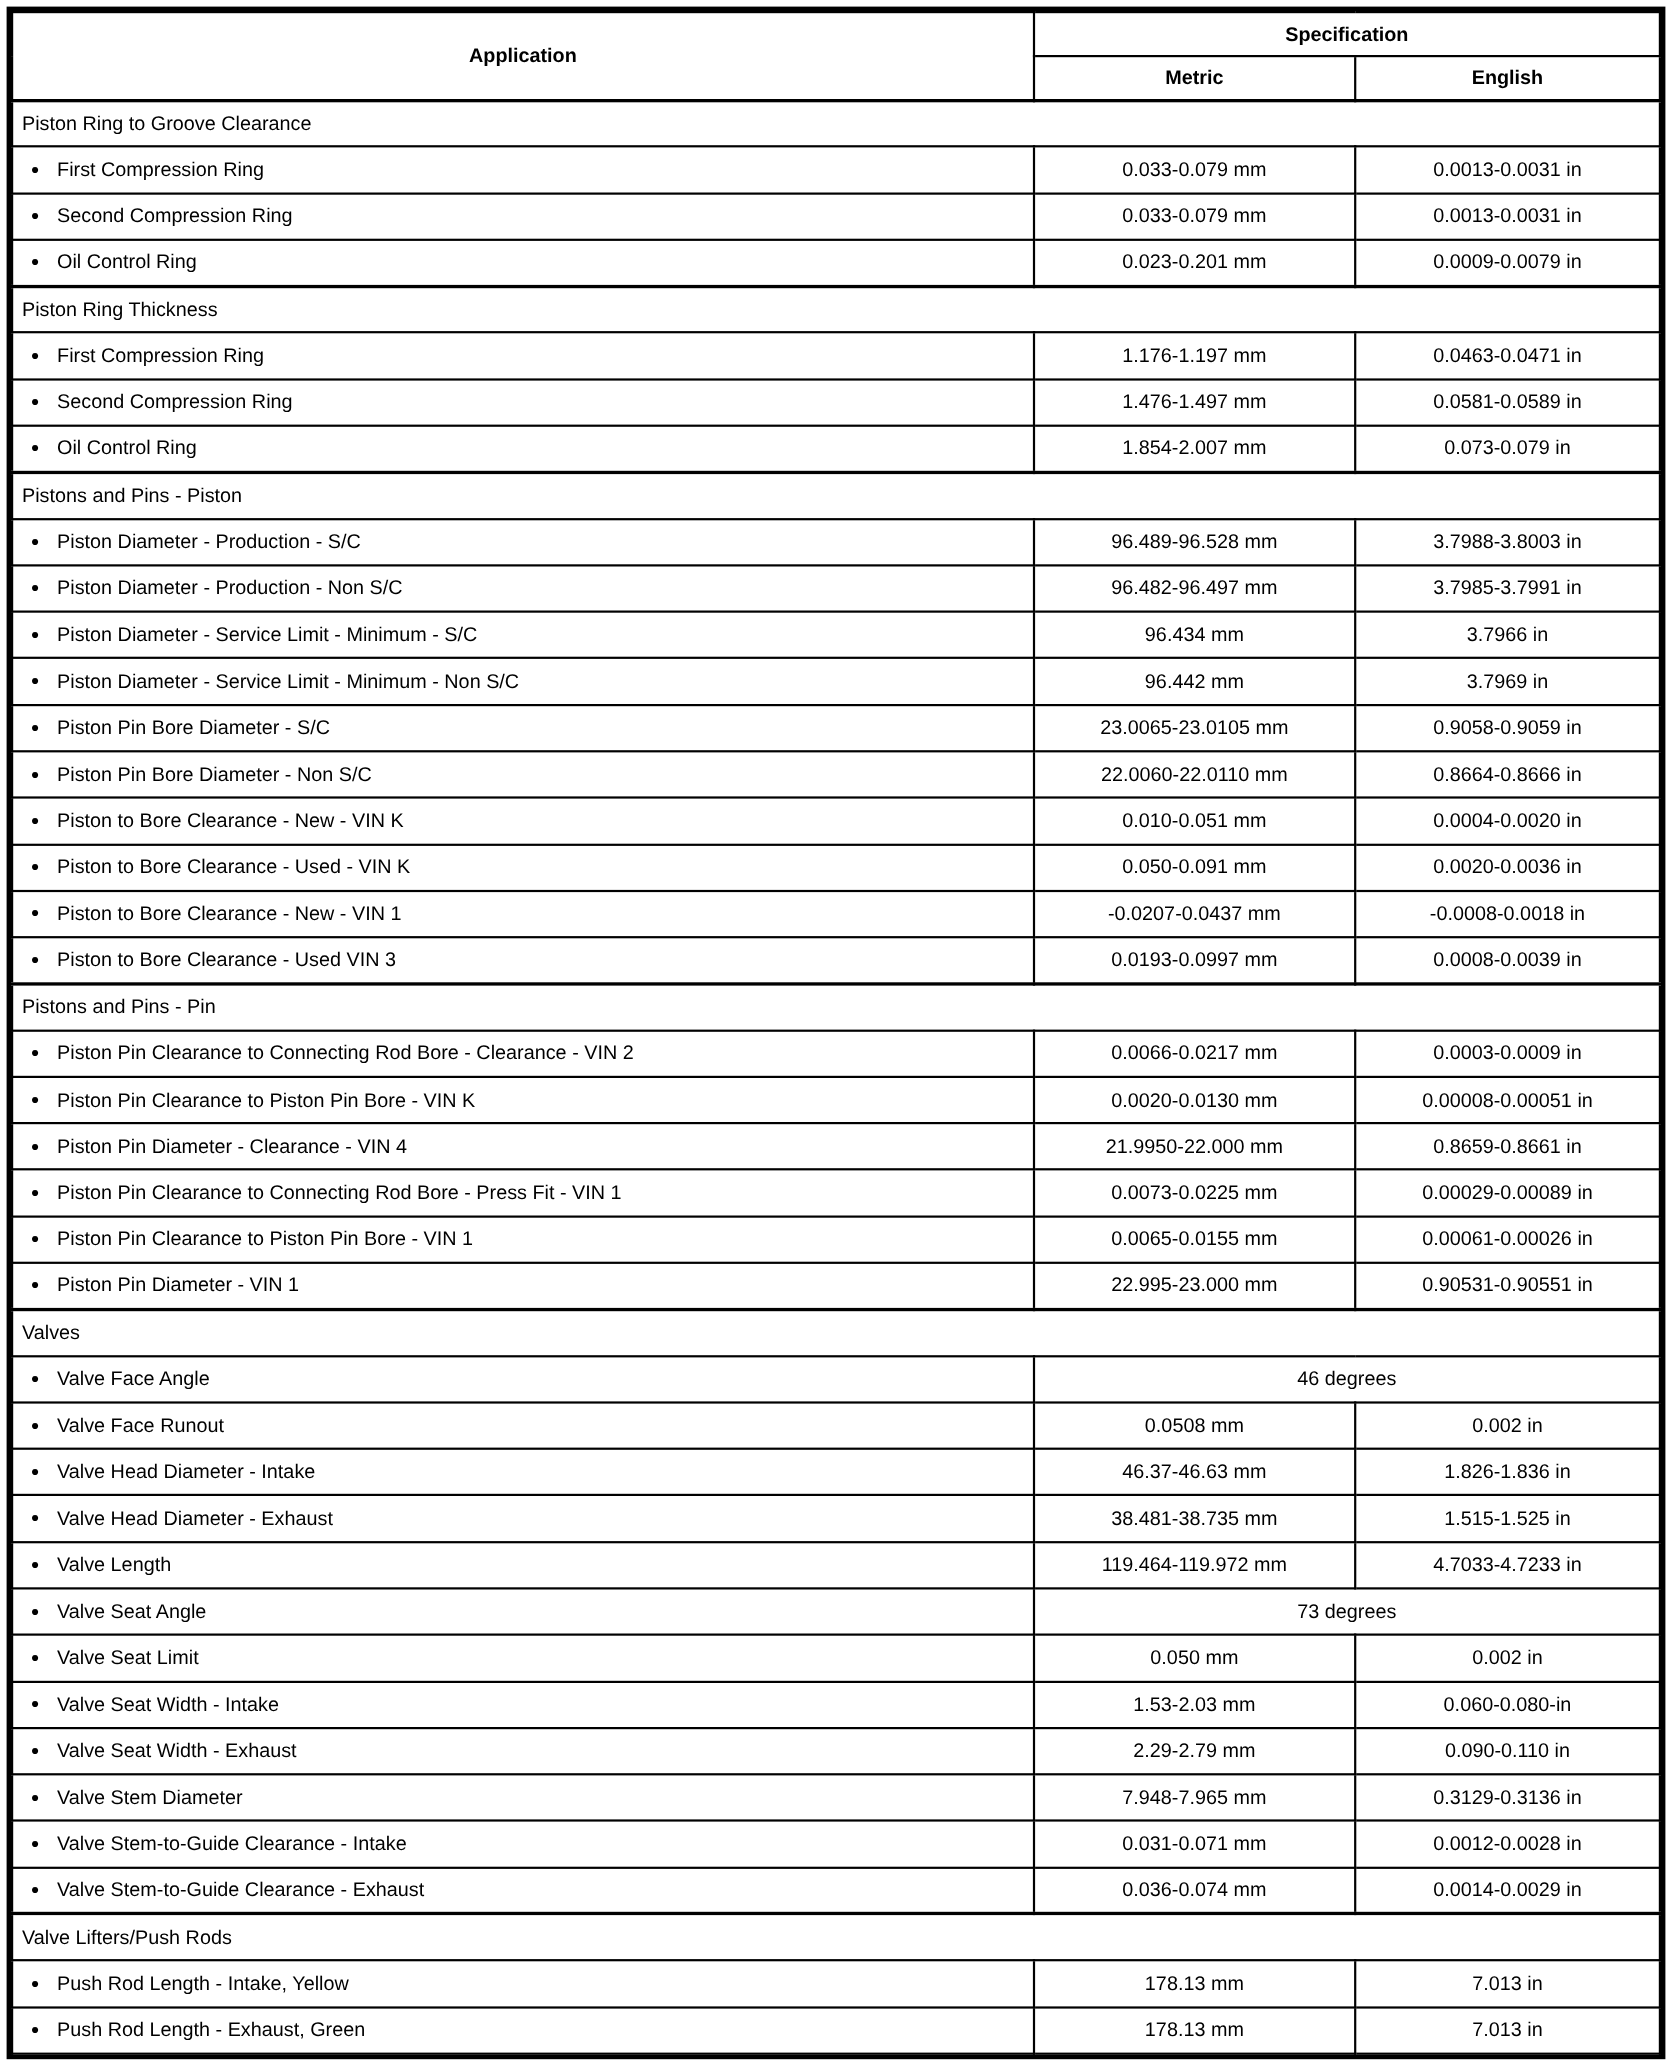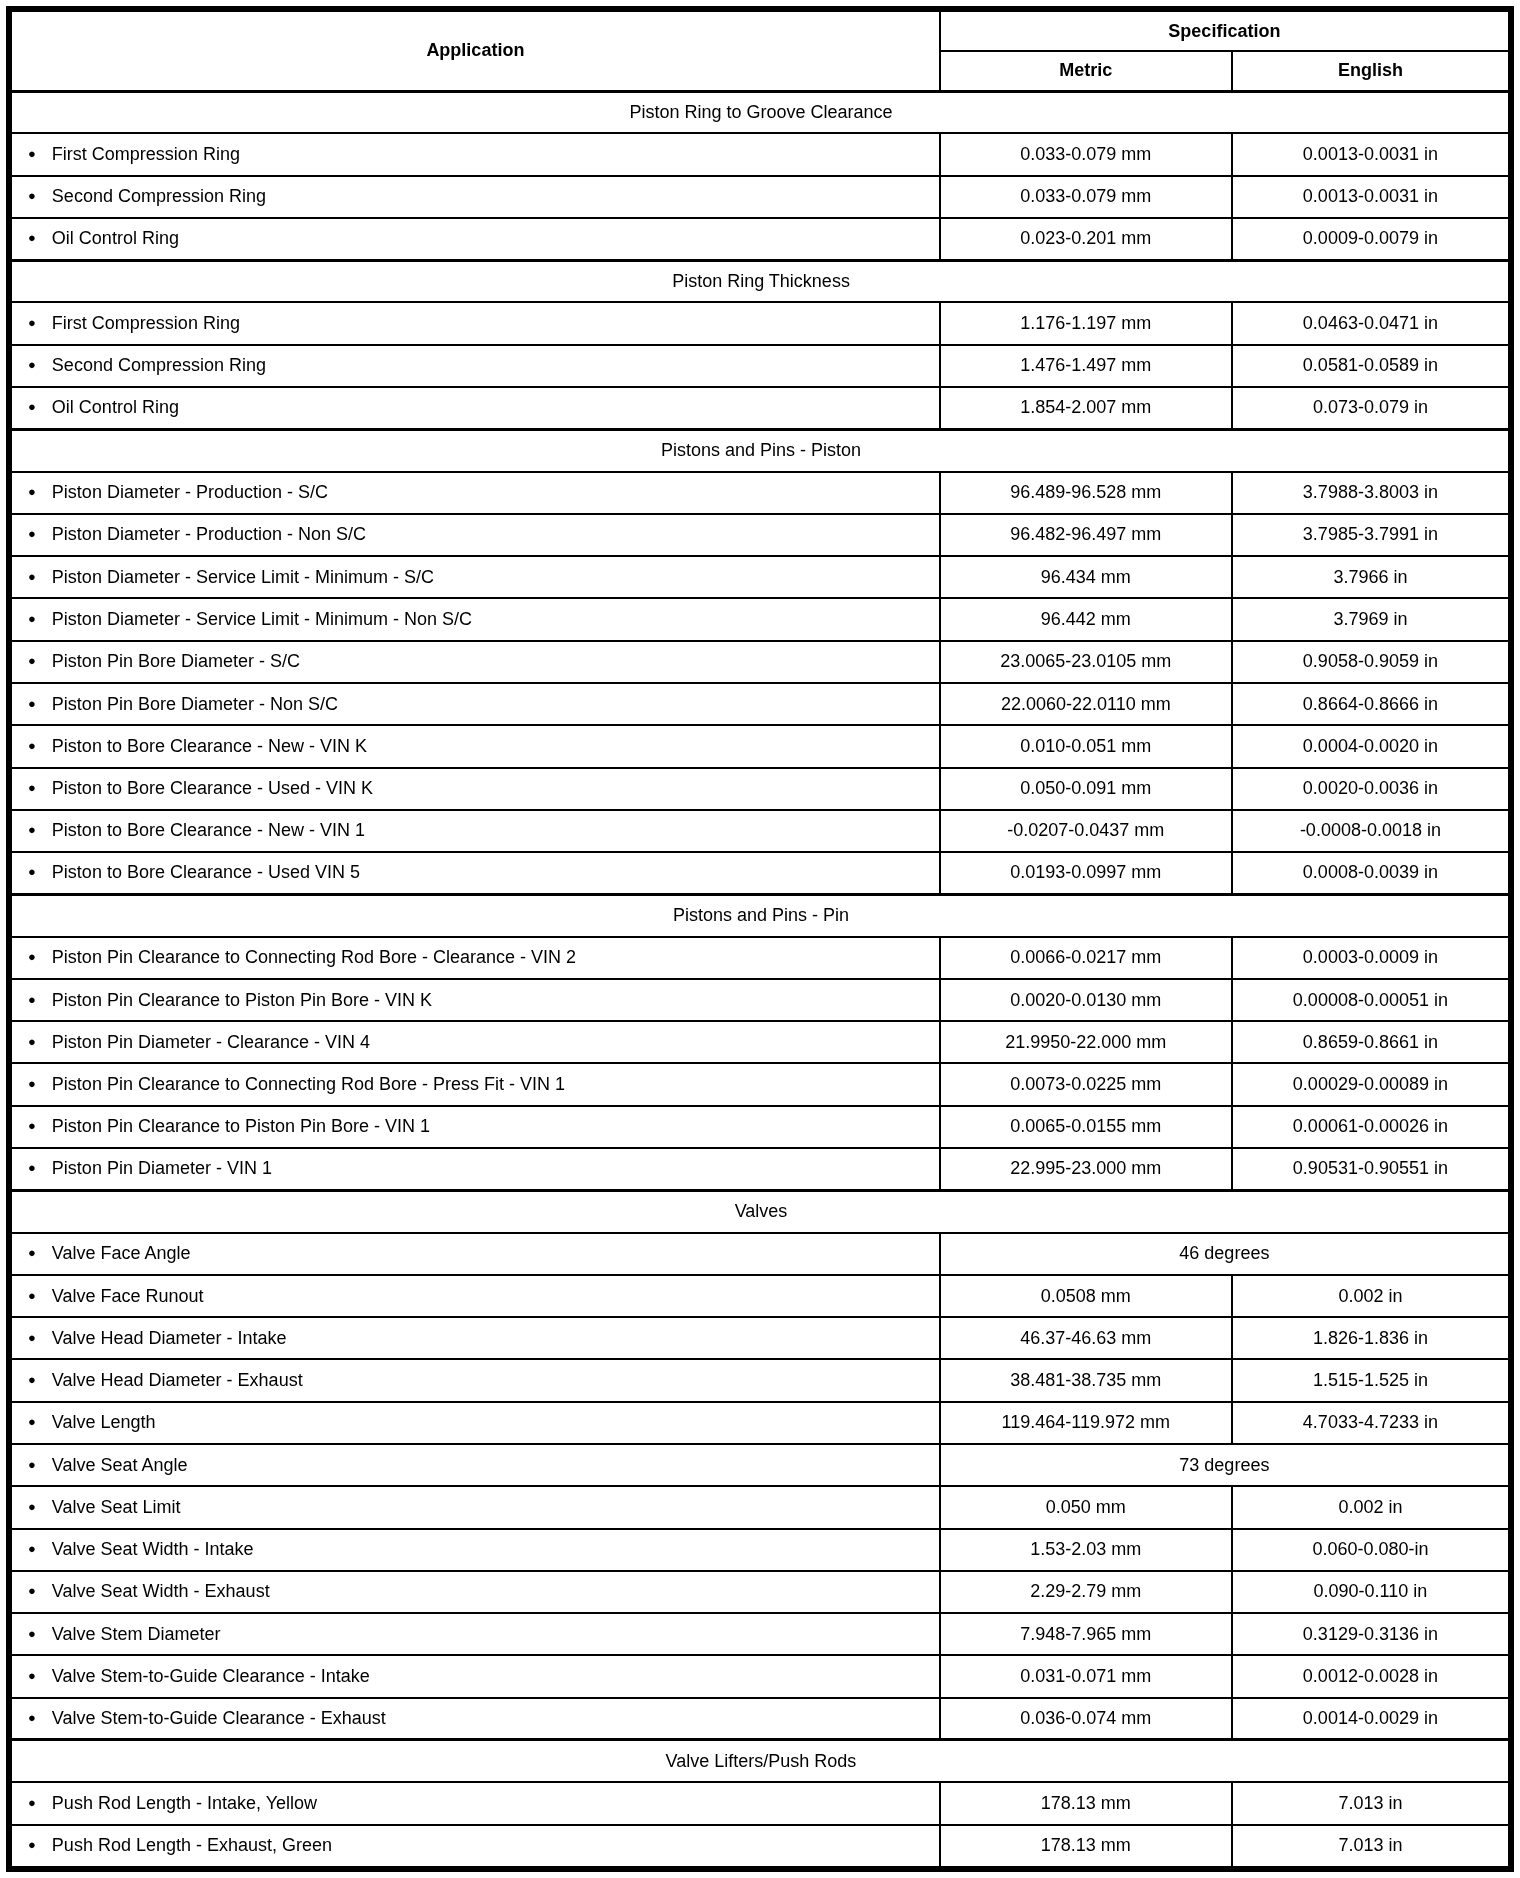--- a/index.html
+++ b/index.html
@@ -33,21 +33,21 @@
   }
   thead th {
     font-weight: bold;
     font-size: 18px;
     text-align: center;
     height: 40px;
   }
   th.app-col { vertical-align: middle; }
   tbody tr { height: 42px; }
   td.section-cell {
-    text-align: center;
+    text-align: left;
     padding-left: 8px;
     font-weight: normal;
     border-top-width: 3px;
     margin-top: 36px;
   }
   td.label-cell {
     text-align: left;
     padding-left: 16px;
     margin-top: 32px;
   }
@@ -158,21 +158,21 @@
           <td class="label-cell"><span class="bullet">●</span><span class="label-text">Piston to Bore Clearance - Used - VIN K</span></td>
           <td class="value-cell">0.050-0.091 mm</td>
           <td class="value-cell">0.0020-0.0036 in</td>
         </tr>
         <tr class="spec-row">
           <td class="label-cell"><span class="bullet">●</span><span class="label-text">Piston to Bore Clearance - New - VIN 1</span></td>
           <td class="value-cell">-0.0207-0.0437 mm</td>
           <td class="value-cell">-0.0008-0.0018 in</td>
         </tr>
         <tr class="spec-row">
-          <td class="label-cell"><span class="bullet">●</span><span class="label-text">Piston to Bore Clearance - Used VIN 5</span></td>
+          <td class="label-cell"><span class="bullet">●</span><span class="label-text">Piston to Bore Clearance - Used VIN 3</span></td>
           <td class="value-cell">0.0193-0.0997 mm</td>
           <td class="value-cell">0.0008-0.0039 in</td>
         </tr>
         <tr class="section-row">
           <td class="section-cell" colspan="3">Pistons and Pins - Pin</td>
         </tr>
         <tr class="spec-row">
           <td class="label-cell"><span class="bullet">●</span><span class="label-text">Piston Pin Clearance to Connecting Rod Bore - Clearance - VIN 2</span></td>
           <td class="value-cell">0.0066-0.0217 mm</td>
           <td class="value-cell">0.0003-0.0009 in</td>

